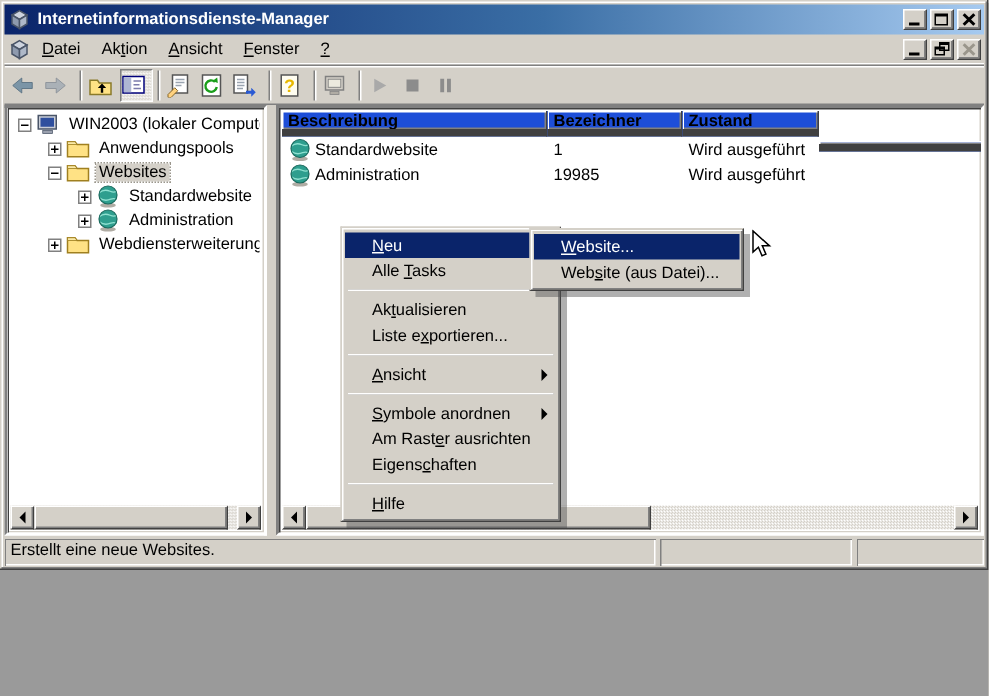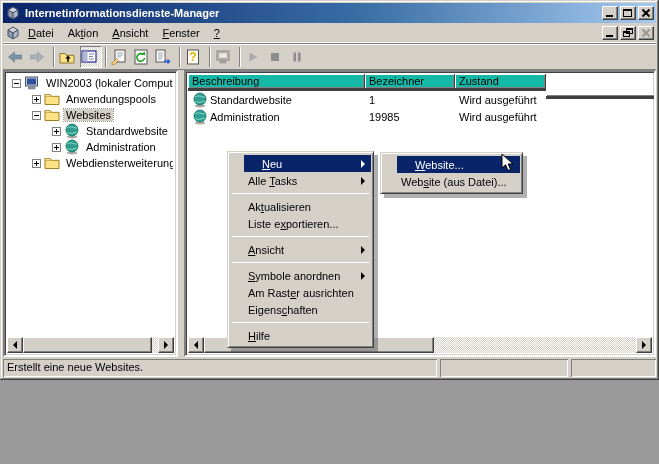--- a/index.html
+++ b/index.html
@@ -65,23 +65,23 @@
   .ebox{width:9px;height:9px;flex:0 0 9px;border:1px solid #808080;background:#fff;position:relative;margin-right:3px;}
   .ebox::before{content:'';position:absolute;left:1px;top:3px;width:5px;height:1px;background:#000;}
   .ebox.plus::after{content:'';position:absolute;left:3px;top:1px;width:1px;height:5px;background:#000;}
   .ticon{width:16px;height:16px;flex:0 0 16px;margin-right:4px;}
   .ticon svg{width:16px;height:16px;}
   .tlabel{padding:0 2px;}
   .tlabel.sel{background:#d4d0c8;outline:1px dotted #9a968c;}
   
   .listhead{position:absolute;top:2px;left:2px;right:2px;height:17px;display:flex;}
   .hcell{
-    background:#14b8a6;padding:1px 4px;border-right:1px solid #404040;border-bottom:3px solid #404040;
+    background:#1d4ed8;padding:1px 4px;border-right:1px solid #404040;border-bottom:5px solid #404040;
     box-shadow:inset 1px 1px 0 #fff,inset -1px -1px 0 #808080;
-    white-space:nowrap;overflow:hidden;flex:0 0 auto;
+    white-space:nowrap;overflow:hidden;flex:0 0 auto;font-weight:bold;
   }
   .listbody{position:absolute;top:19px;left:2px;right:2px;bottom:19px;overflow:hidden;}
   .lrow{height:17px;display:flex;align-items:center;}
   .lcell{padding:0 4px;white-space:nowrap;overflow:hidden;flex:0 0 auto;display:flex;align-items:center;}
   .lcell .ticon{margin-right:2px;}
   
   .hscroll{
     position:absolute;left:2px;right:2px;bottom:2px;height:16px;
     background:repeating-conic-gradient(#fff 0% 25%,#d4d0c8 0% 50%) 0 0/2px 2px;display:flex;
   }
@@ -101,23 +101,23 @@
   .spanel.p1{width:434px;flex:0 0 434px;}
   .spanel.p2{width:128px;flex:0 0 128px;}
   .spanel.p3{flex:1;}
   
   .cmenu{
     position:absolute;background:#d4d0c8;padding:3px 2px;z-index:10;
     border:1px solid;border-color:#d4d0c8 #404040 #404040 #d4d0c8;
     box-shadow:inset 1px 1px 0 #fff,inset -1px -1px 0 #808080,4px 4px 0 rgba(80,80,80,.45);
   }
   #cmenu{left:227px;top:151px;width:147px;}
-  #submenu{left:380px;top:152px;width:143px;z-index:11;}
+  #submenu{left:353px;top:152px;width:143px;z-index:11;}
   .mitem,.smitem{height:17px;display:flex;align-items:center;padding:0 8px 0 18px;position:relative;white-space:nowrap;}
-  .mitem.hi,.smitem.hi{background:var(--hilite);color:#fff;margin-left:14px;}
+  .mitem.hi,.smitem.hi{background:var(--hilite);color:#fff;}
   .marrow{position:absolute;right:6px;top:50%;margin-top:-4px;width:0;height:0;
     border-left:4px solid currentColor;border-top:4px solid transparent;border-bottom:4px solid transparent;}
   .msep{height:1px;margin:4px 2px;background:#808080;border-bottom:1px solid #fff;}
   
   .cursor{position:absolute;left:501px;top:153px;z-index:20;width:17px;height:20px;}
 </style>
 </head>
 <body>
 
 <div class="window" style="--title-start: #0a246a; --title-end: #a6caf0; --hilite: #0a246a;">

